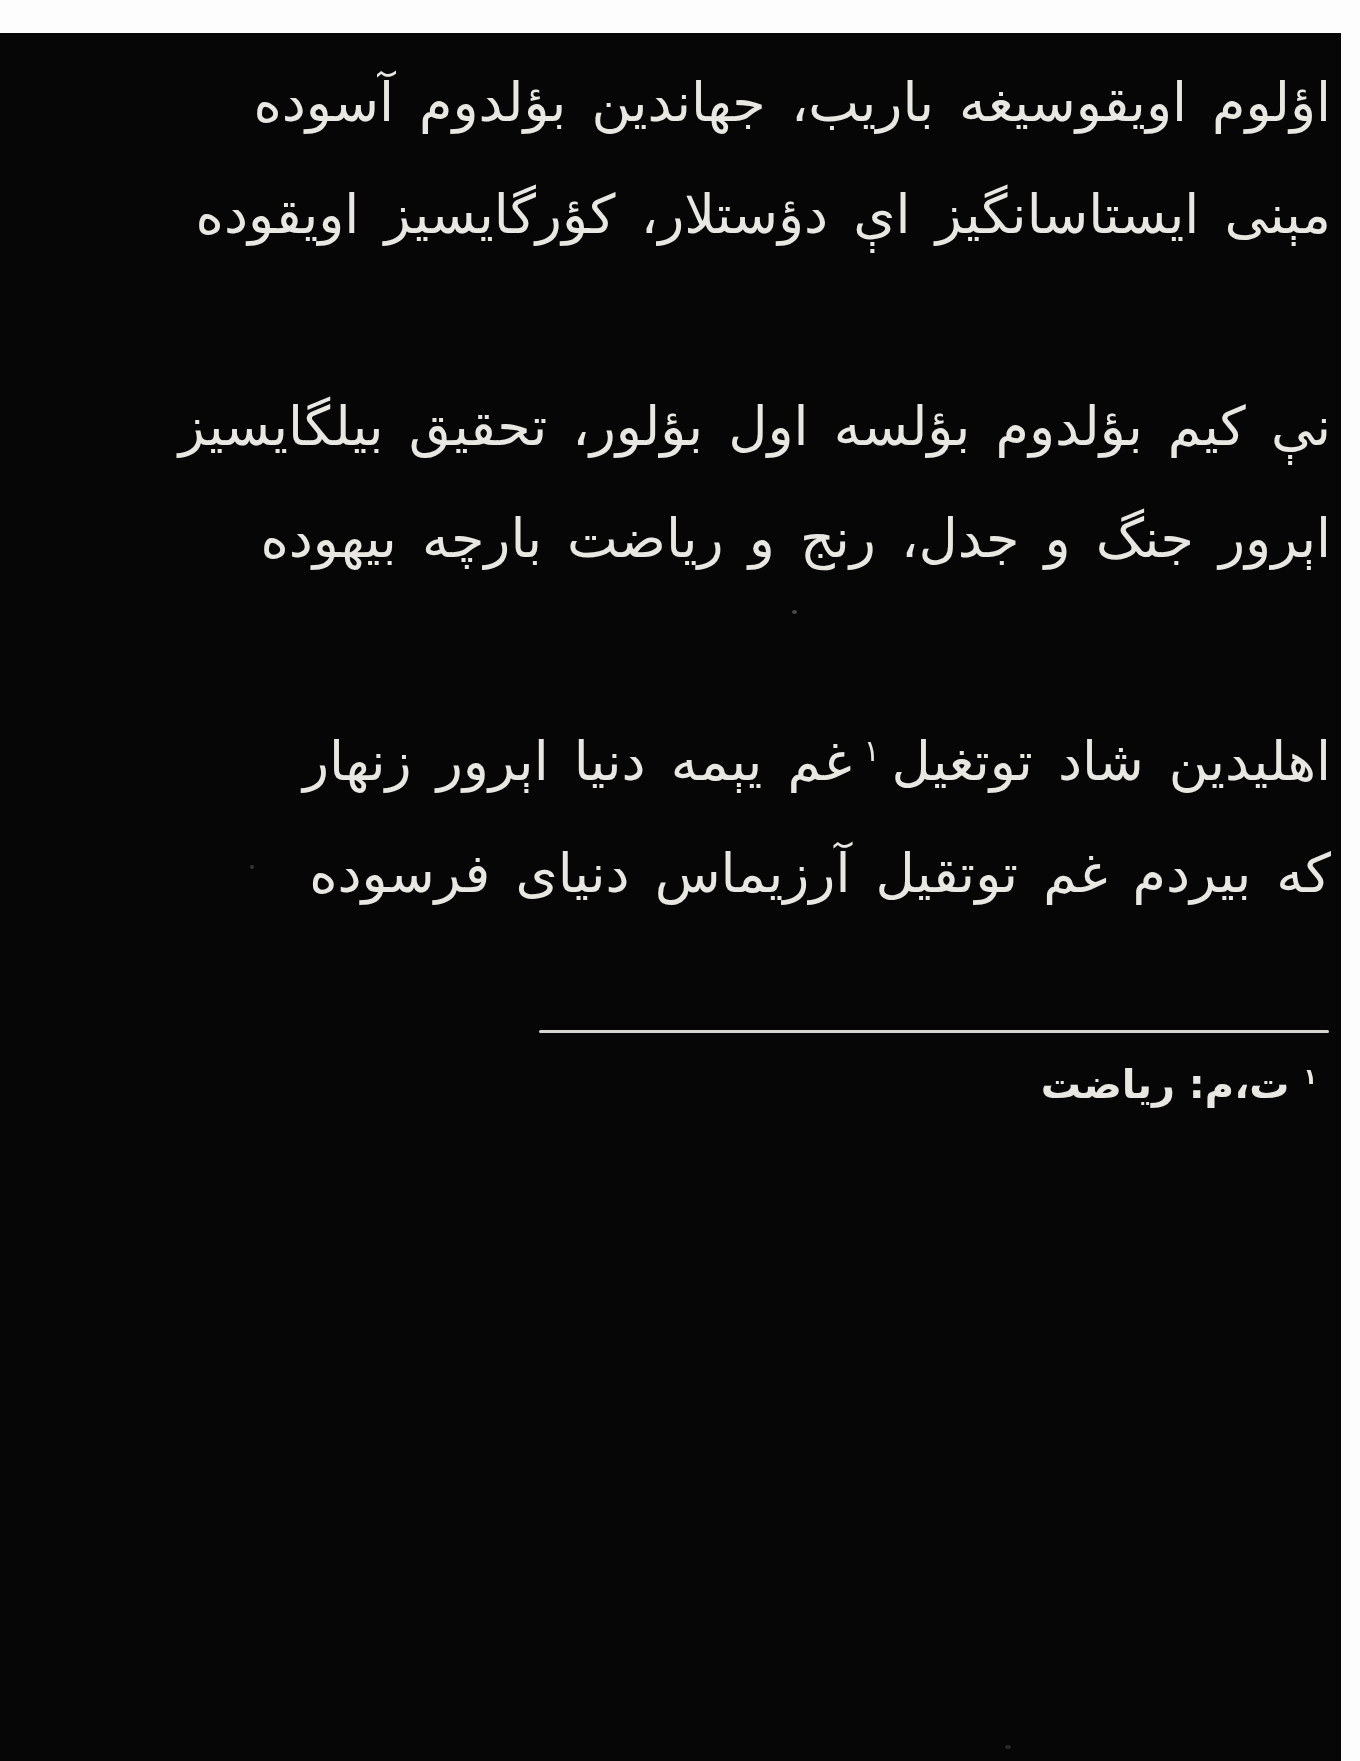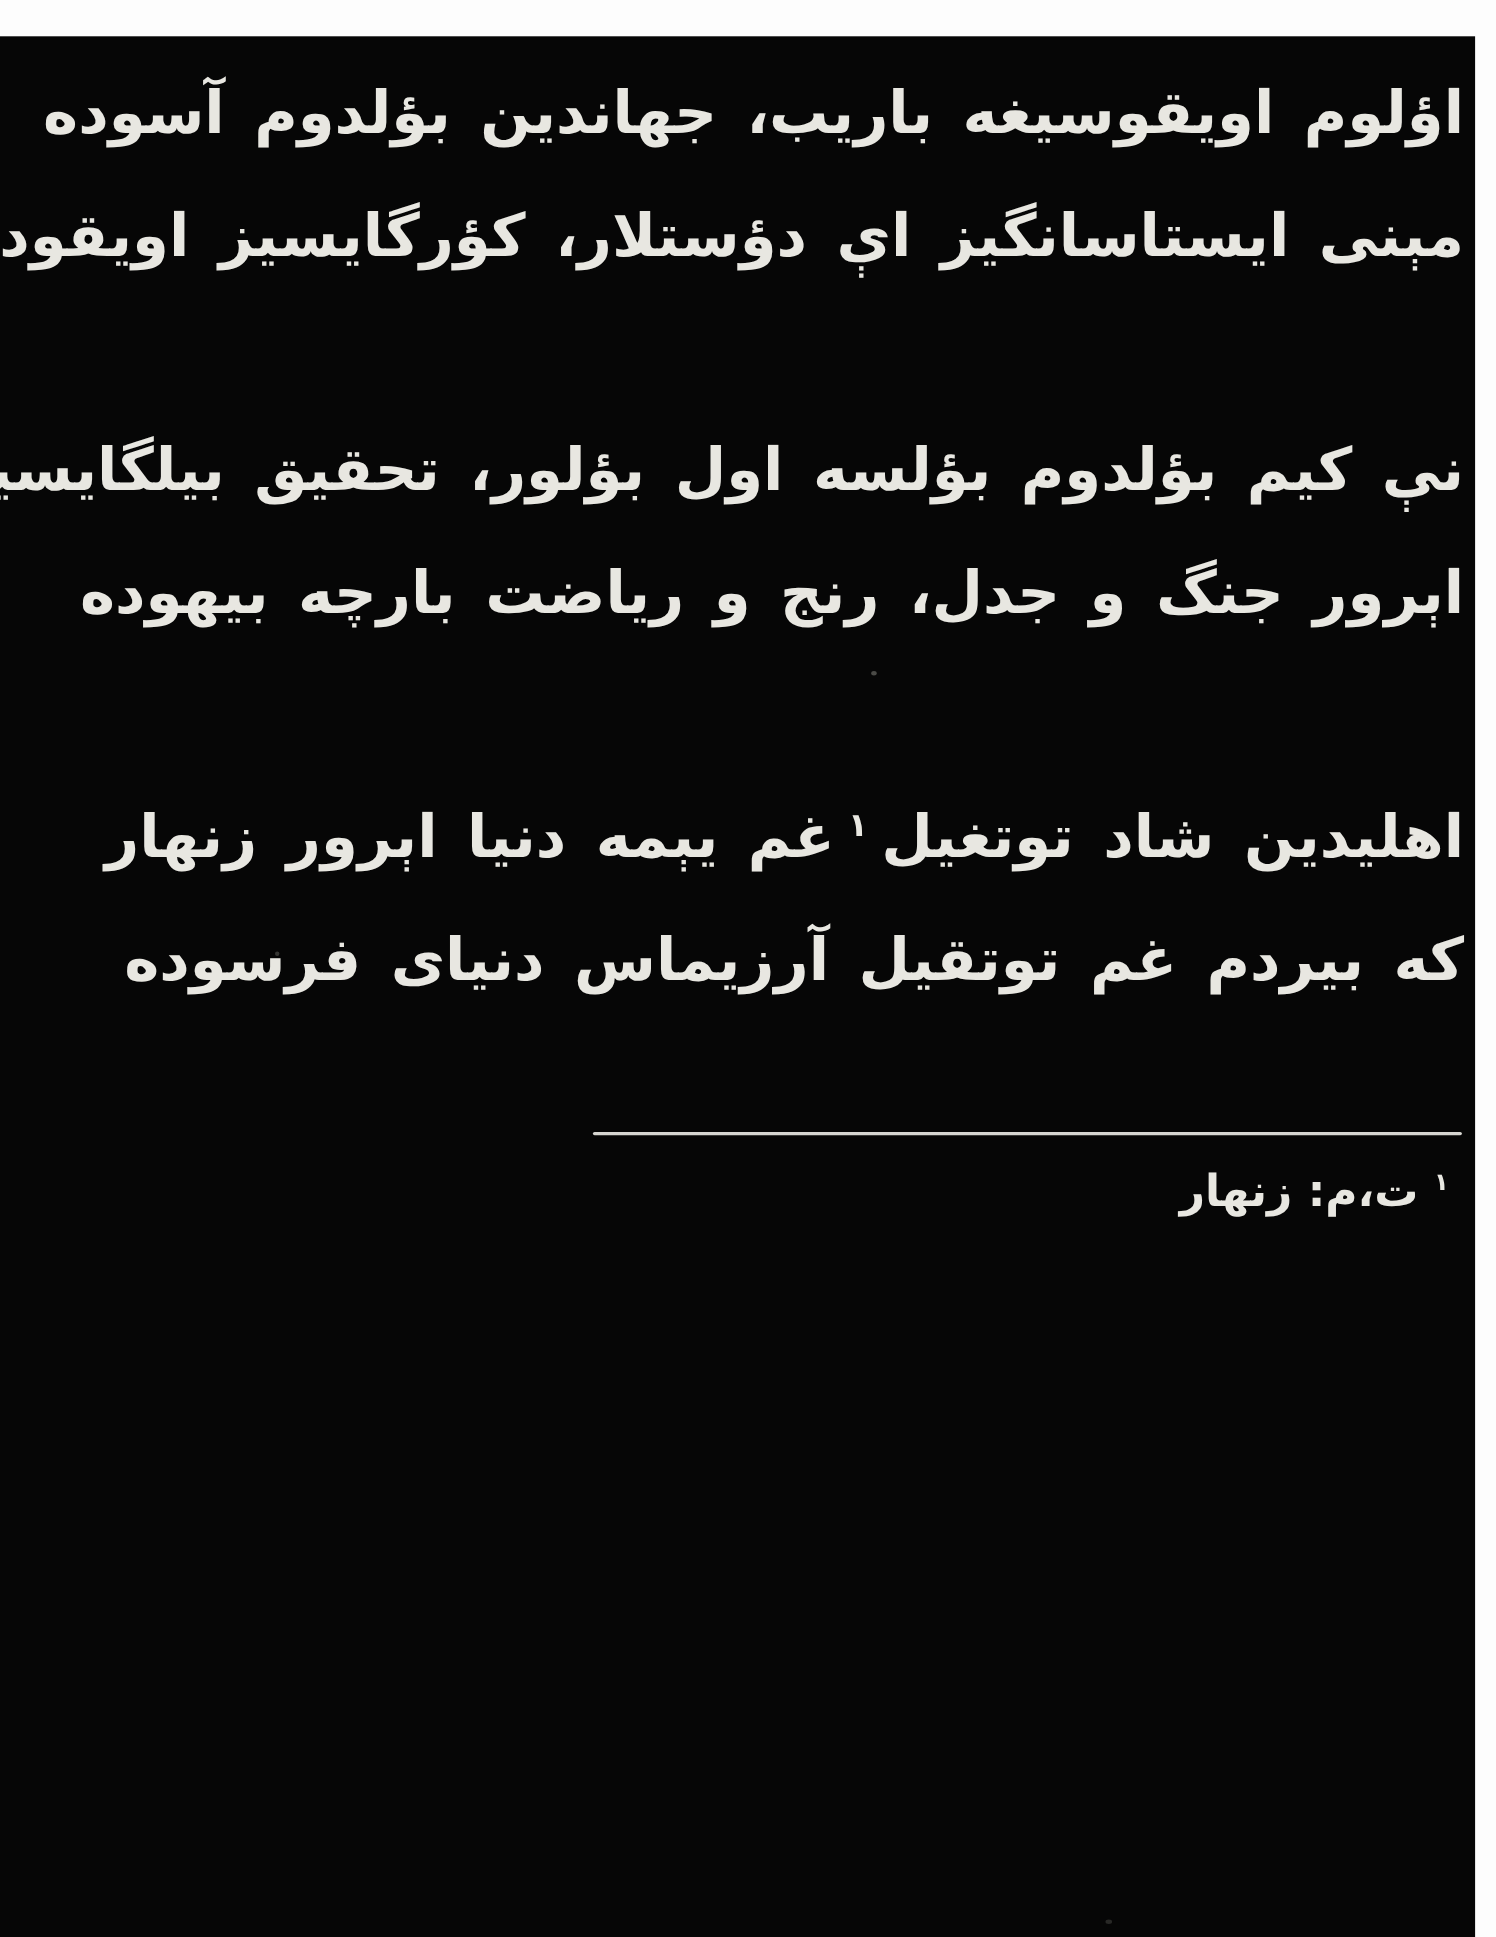--- a/index.html
+++ b/index.html
@@ -23,21 +23,21 @@
   }
   .poem {
     padding: 14px 10px 0 0;
   }
   .couplet {
     margin: 0 0 100px 0;
   }
   .couplet:last-child { margin-bottom: 0; }
   .line {
     font-size: 54px;
-    font-weight: bold;
+    font-weight: normal;
     line-height: 112px;
     color: #e8e7e1;
     text-align: right;
     white-space: nowrap;
     word-spacing: 8px;
     direction: rtl;
   }
   sup.fn-marker {
     font-size: 0.55em;
     vertical-align: super;
@@ -95,21 +95,21 @@
       <div class="line"><span>اهلیدین شاد توتغیل</span><sup class="fn-marker">١</sup><span>غم یېمه دنیا اېرور زنهار</span></div>
       <div class="line">که بیردم غم توتقیل آرزیماس دنیای فرسوده</div>
     </div>
 
     <div class="couplet">
     </div>
 
 
     <div class="footnote-block">
       <div class="footnote-rule"></div>
-      <div class="footnote-line"><sup class="fn-marker">١</sup><span>ت،م: زنهار</span></div>
+      <div class="footnote-line"><sup class="fn-marker">١</sup><span>ت،م: ریاضت</span></div>
     </div>
 
   </div>
 
   <div class="speck speck-1"></div>
   <div class="speck speck-2"></div>
   <div class="speck speck-3"></div>
 </div>
 
 </body></html>

